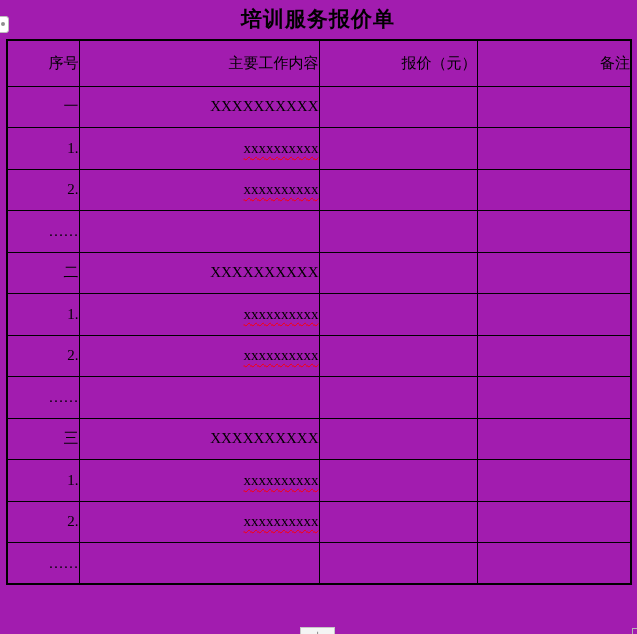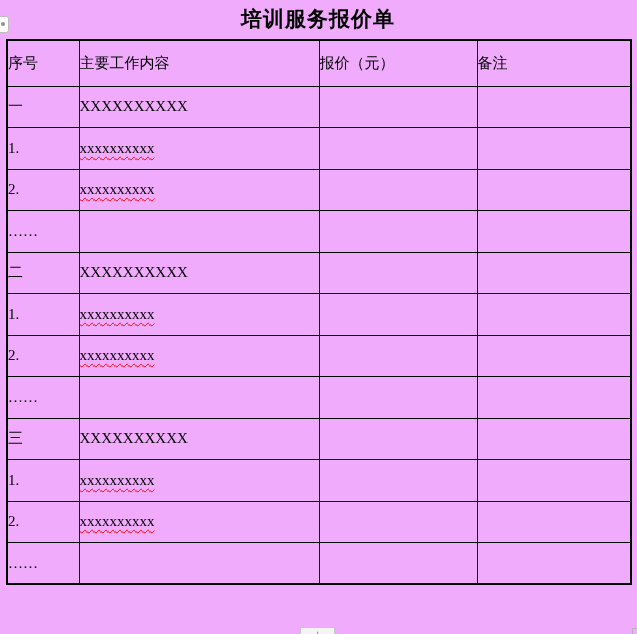--- a/index.html
+++ b/index.html
@@ -11,21 +11,21 @@
     overflow: hidden;
     position: relative;
     font-family: "Liberation Serif", "DejaVu Serif", serif;
     color: #000;
   }
   .page {
     position: absolute;
     inset: 0;
     width: 637px;
     height: 634px;
-    background: #f0abfc;
+    background: #a21caf;
   }
   .doc-title {
     position: absolute;
     left: 6px;
     top: 6px;
     width: 624px;
     text-align: center;
     font-family: "Liberation Sans", "DejaVu Sans", sans-serif;
     font-weight: bold;
     font-size: 21px;
@@ -36,21 +36,21 @@
     position: absolute;
     left: 6px;
     top: 39px;
     width: 624px;
     border-collapse: collapse;
     table-layout: fixed;
     border: 2px solid #000;
   }
   table.quote td, table.quote th {
     border: 1.5px solid #000;
-    text-align: left;
+    text-align: right;
     vertical-align: middle;
     font-size: 15px;
     font-weight: normal;
     padding: 0;
     overflow: hidden;
     white-space: nowrap;
   }
   tr.hdr   { height: 46px; }
   tr.body  { height: 41.5px; }
   col.c1 { width: 72px; }

